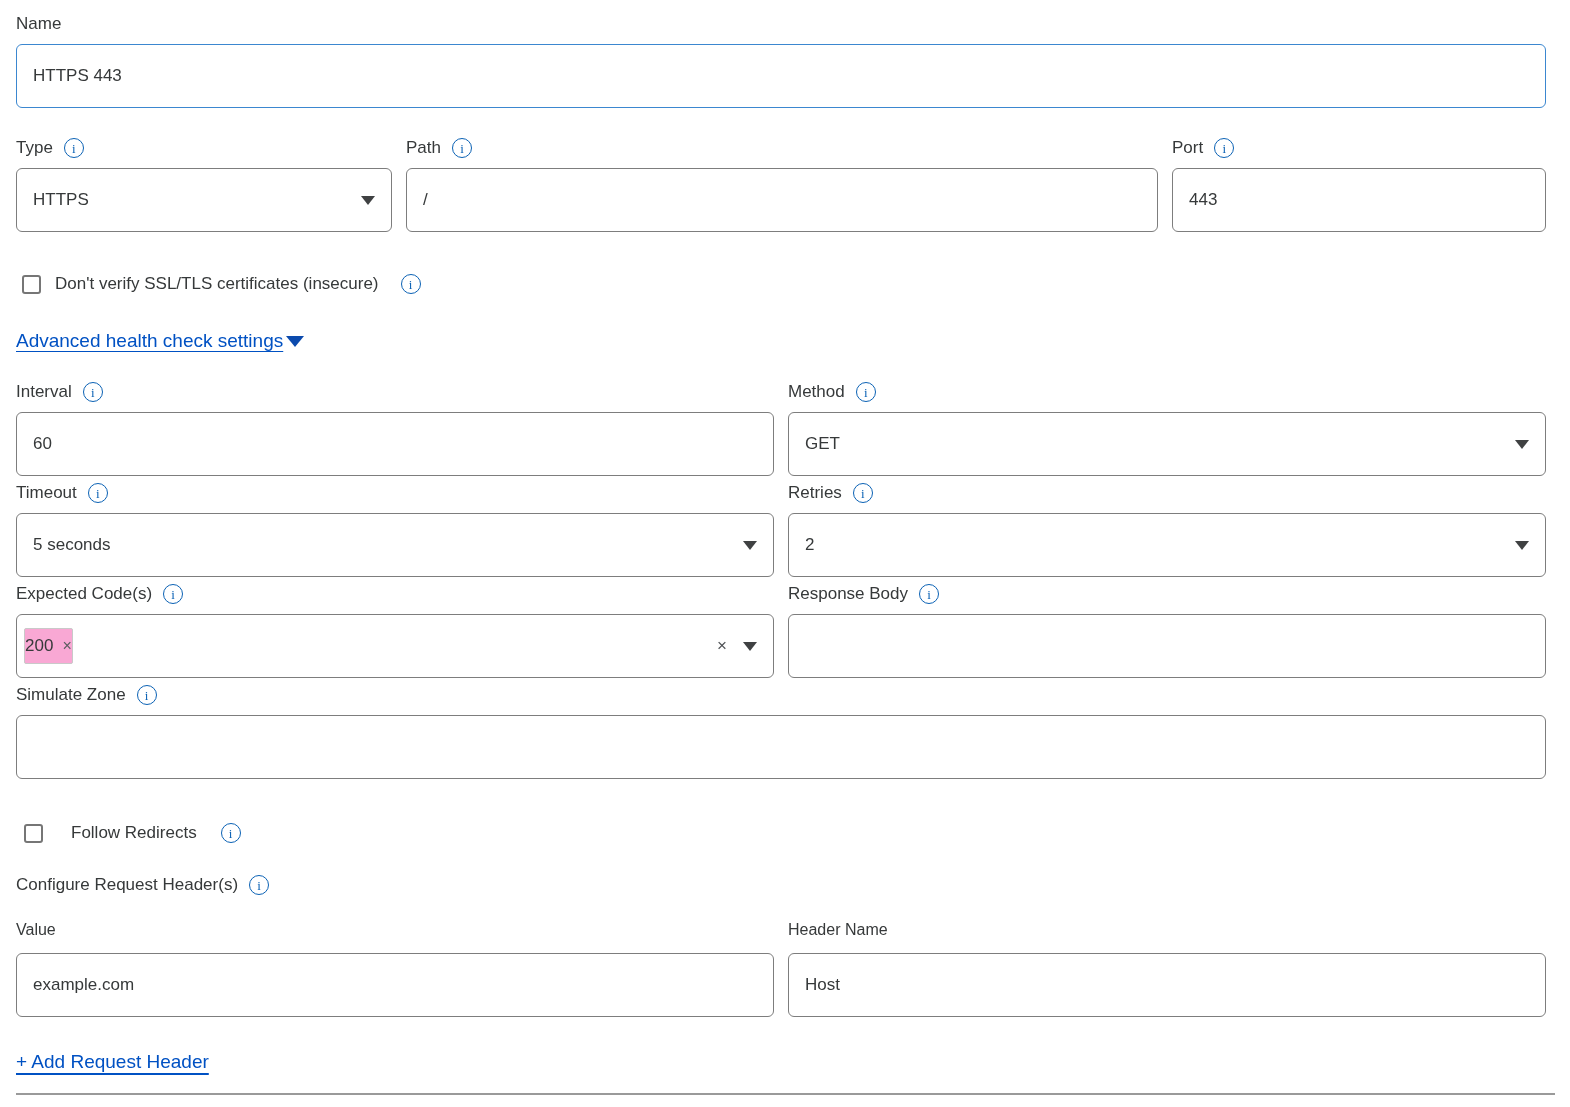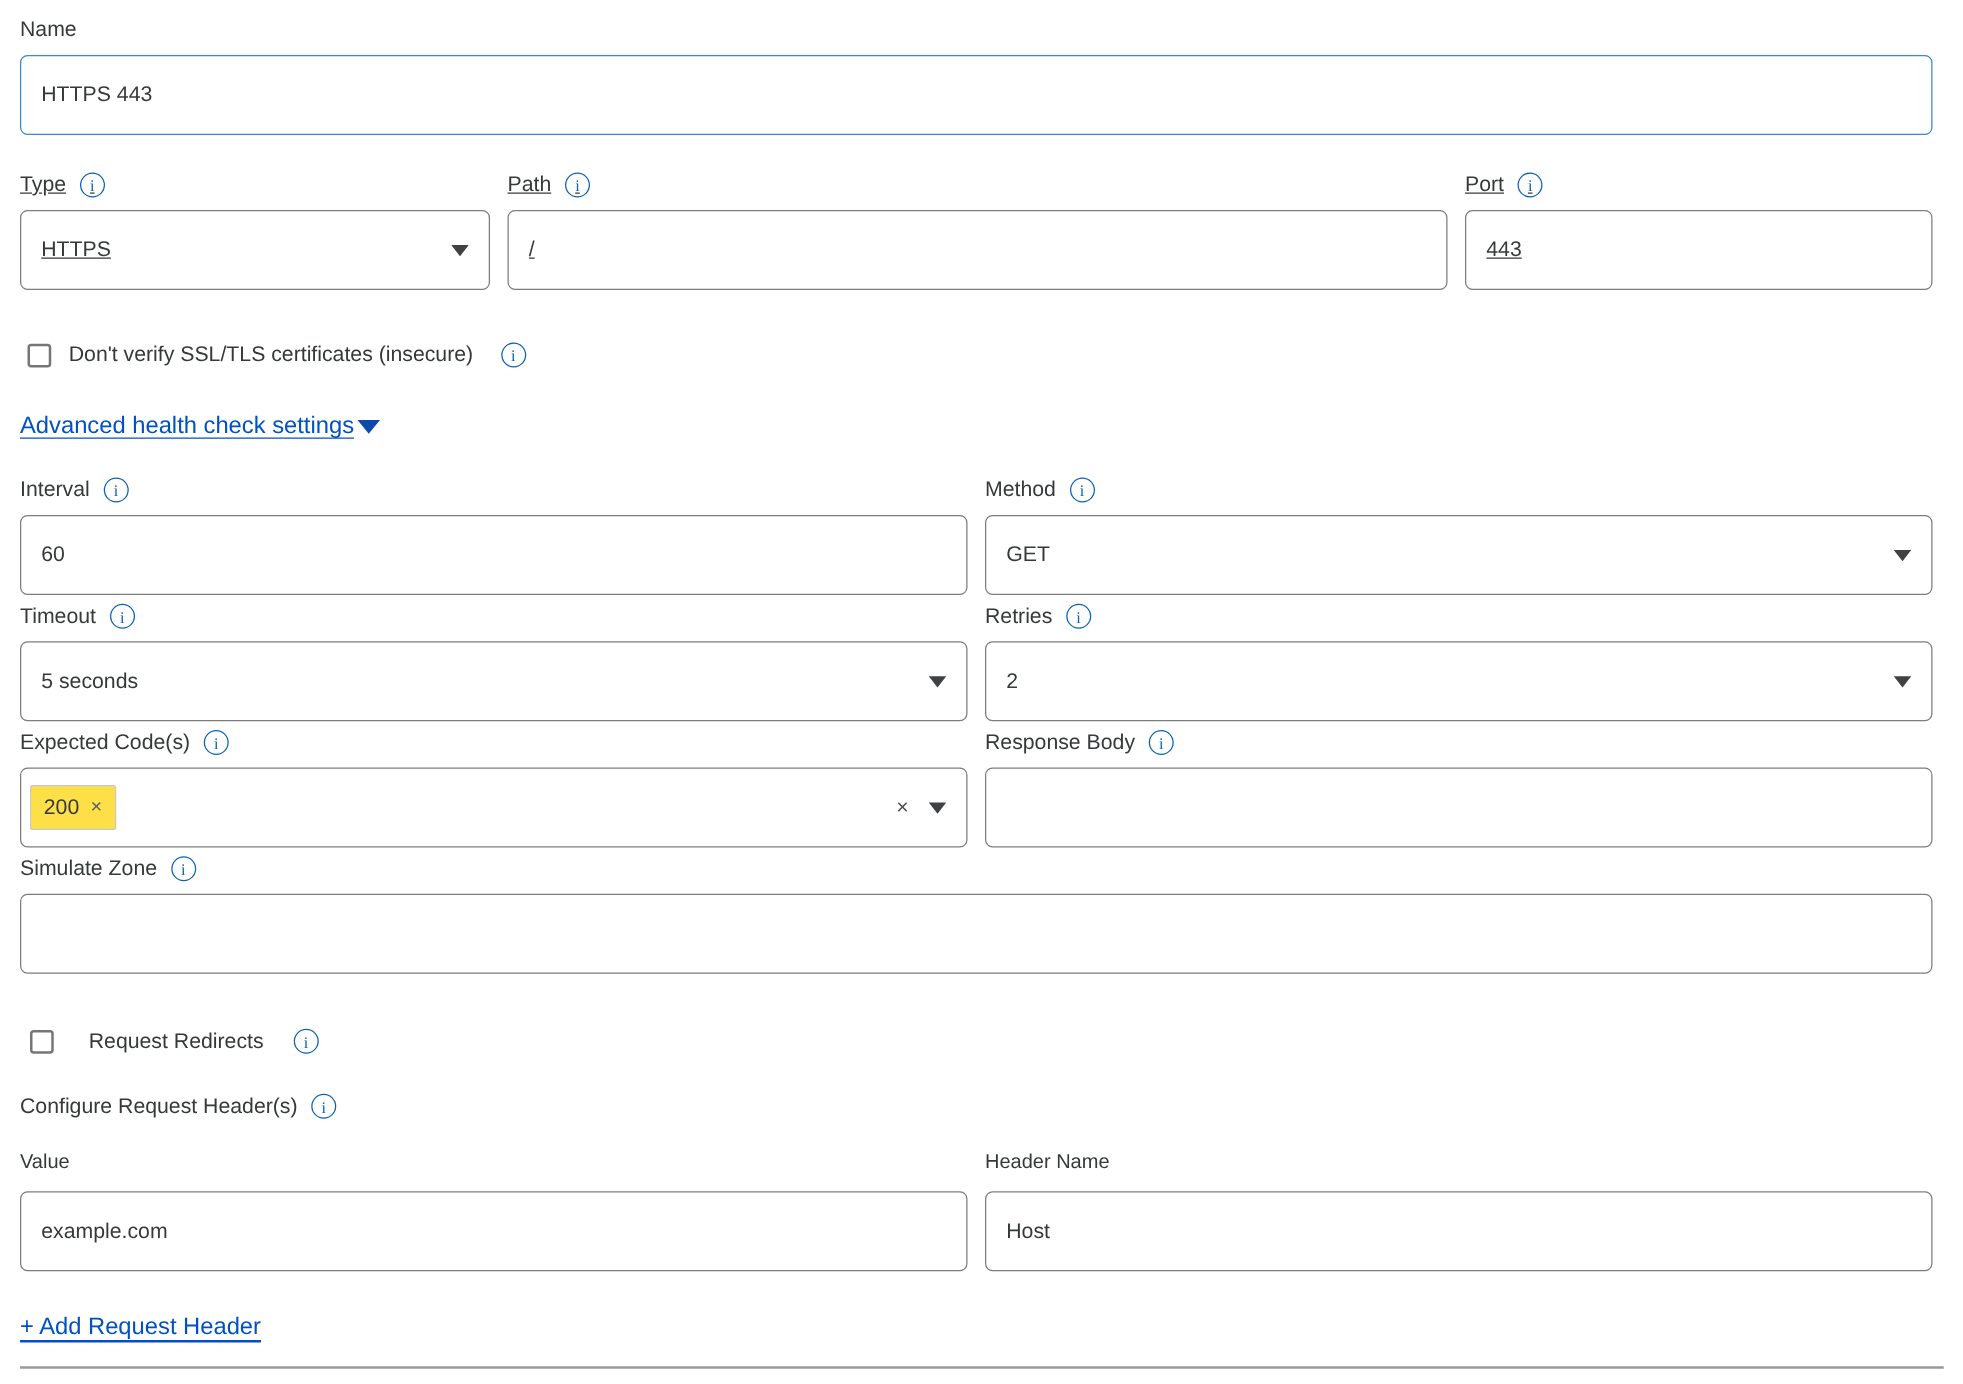--- a/index.html
+++ b/index.html
@@ -62,29 +62,29 @@
     border-top: 11px solid #0b4aad;
   }
   .add-link {
     color: #0051c3; font-size: 19px; cursor: pointer; display: inline-block;
     text-decoration: underline; text-decoration-thickness: 2px; text-underline-offset: 5px;
   }
 
   .multi { padding: 0 16px 0 7px; }
   .tag {
     display: inline-flex; align-items: center; gap: 9px;
-    background: #fde047; border: 1px solid #c9c9c9; border-radius: 2px;
-    padding: 7px 10px; font-size: 17px; color: #36393a;
+    background: #f9a8d4; border: 1px solid #c9c9c9; border-radius: 2px;
+    padding: 7px 0; font-size: 17px; color: #36393a;
   }
   .tag-x { color: #5b5e60; font-size: 16px; cursor: pointer; line-height: 1; }
   .spacer { flex: 1 1 auto; }
   .clear-x { color: #4f5255; font-size: 17px; margin-right: 16px; cursor: pointer; }
 
   .mb-name { margin-bottom: 30px; }
-  .mb-row2 { margin-bottom: 42px; text-decoration: underline; }
+  .mb-row2 { margin-bottom: 42px; }
   .mb-ssl { margin-bottom: 36px; }
   .mb-adv { margin-bottom: 30px; }
   .mb-field { margin-bottom: 7px; }
   .mb-simzone { margin-bottom: 44px; }
   .mb-redir { margin-bottom: 32px; }
   .mb-confhdr { margin-bottom: 26px; }
   .mb-hdrrow { margin-bottom: 34px; }
   .divider { border: none; border-top: 2px solid #9a9a9a; margin: 20px 0 0 0; width: 1539px; }
   .sub-label { font-size: 16px; }
 </style>
@@ -220,21 +220,21 @@
     <div class="label-row">
       <span class="label">Simulate Zone</span>
       <span class="info-icon">i</span>
     </div>
     <input class="field" type="text" value="" style="">
   </div>
 
   
   <div class="check-row mb-redir" style="gap:28px; padding-left:8px;">
     <span class="checkbox"></span>
-    <span>Request Redirects</span>
+    <span>Follow Redirects</span>
     <span class="info-icon" style="margin-left:-4px;">i</span>
   </div>
 
   
   <div class="label-row mb-confhdr">
     <span class="label">Configure Request Header(s)</span>
     <span class="info-icon">i</span>
   </div>
 
   

